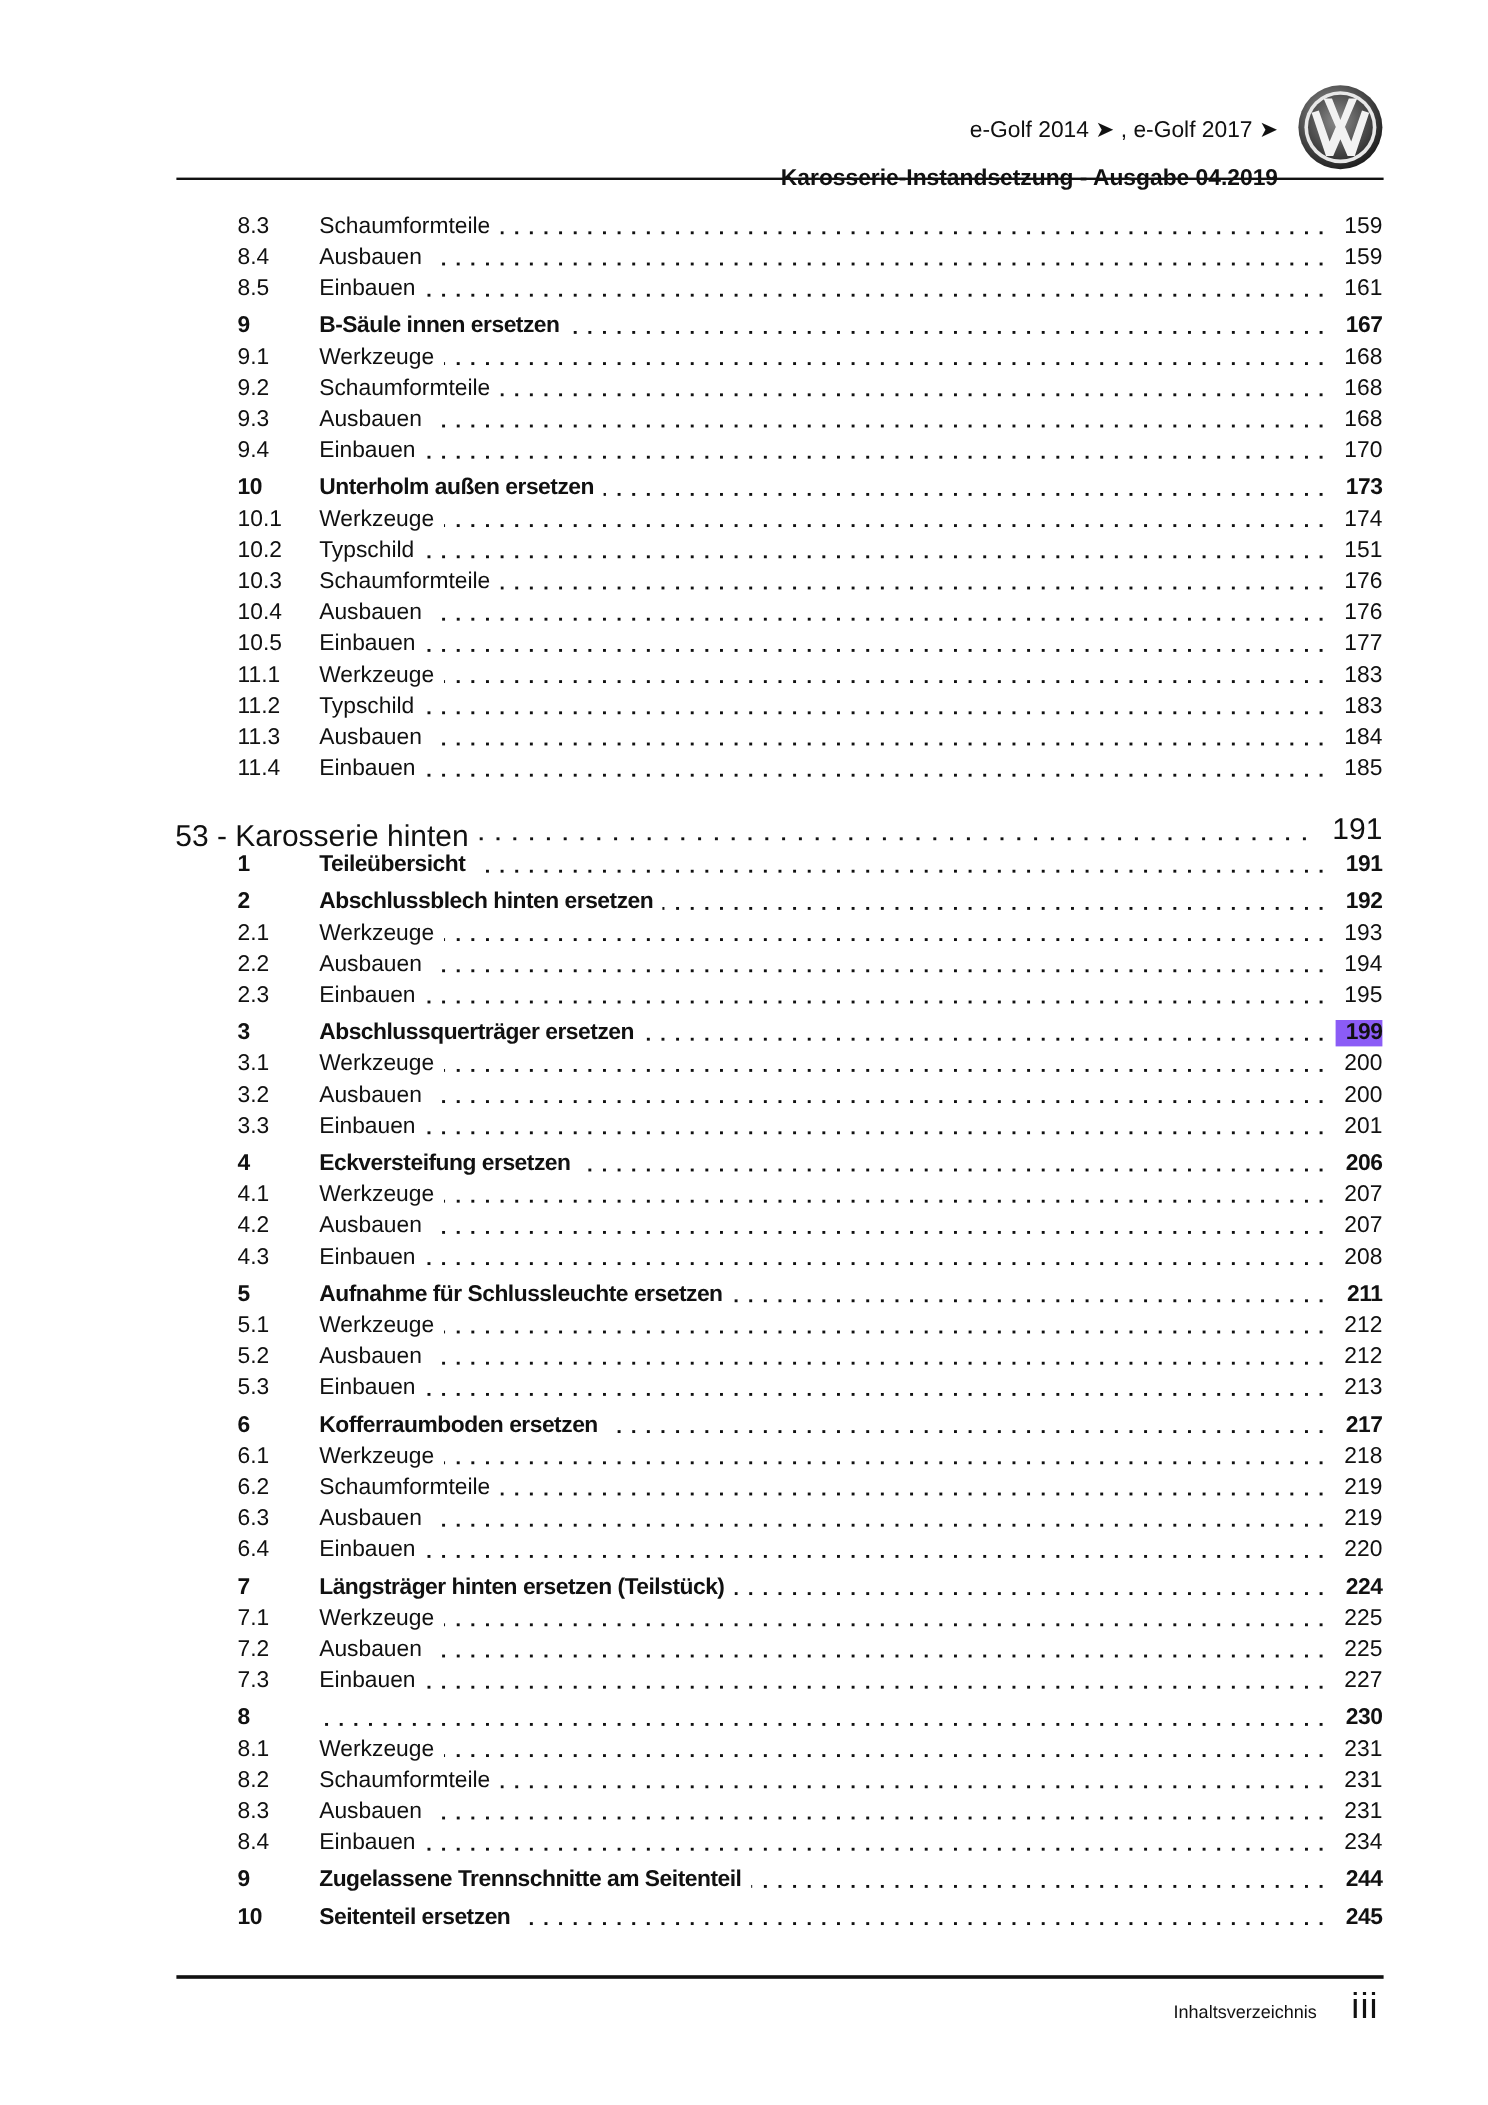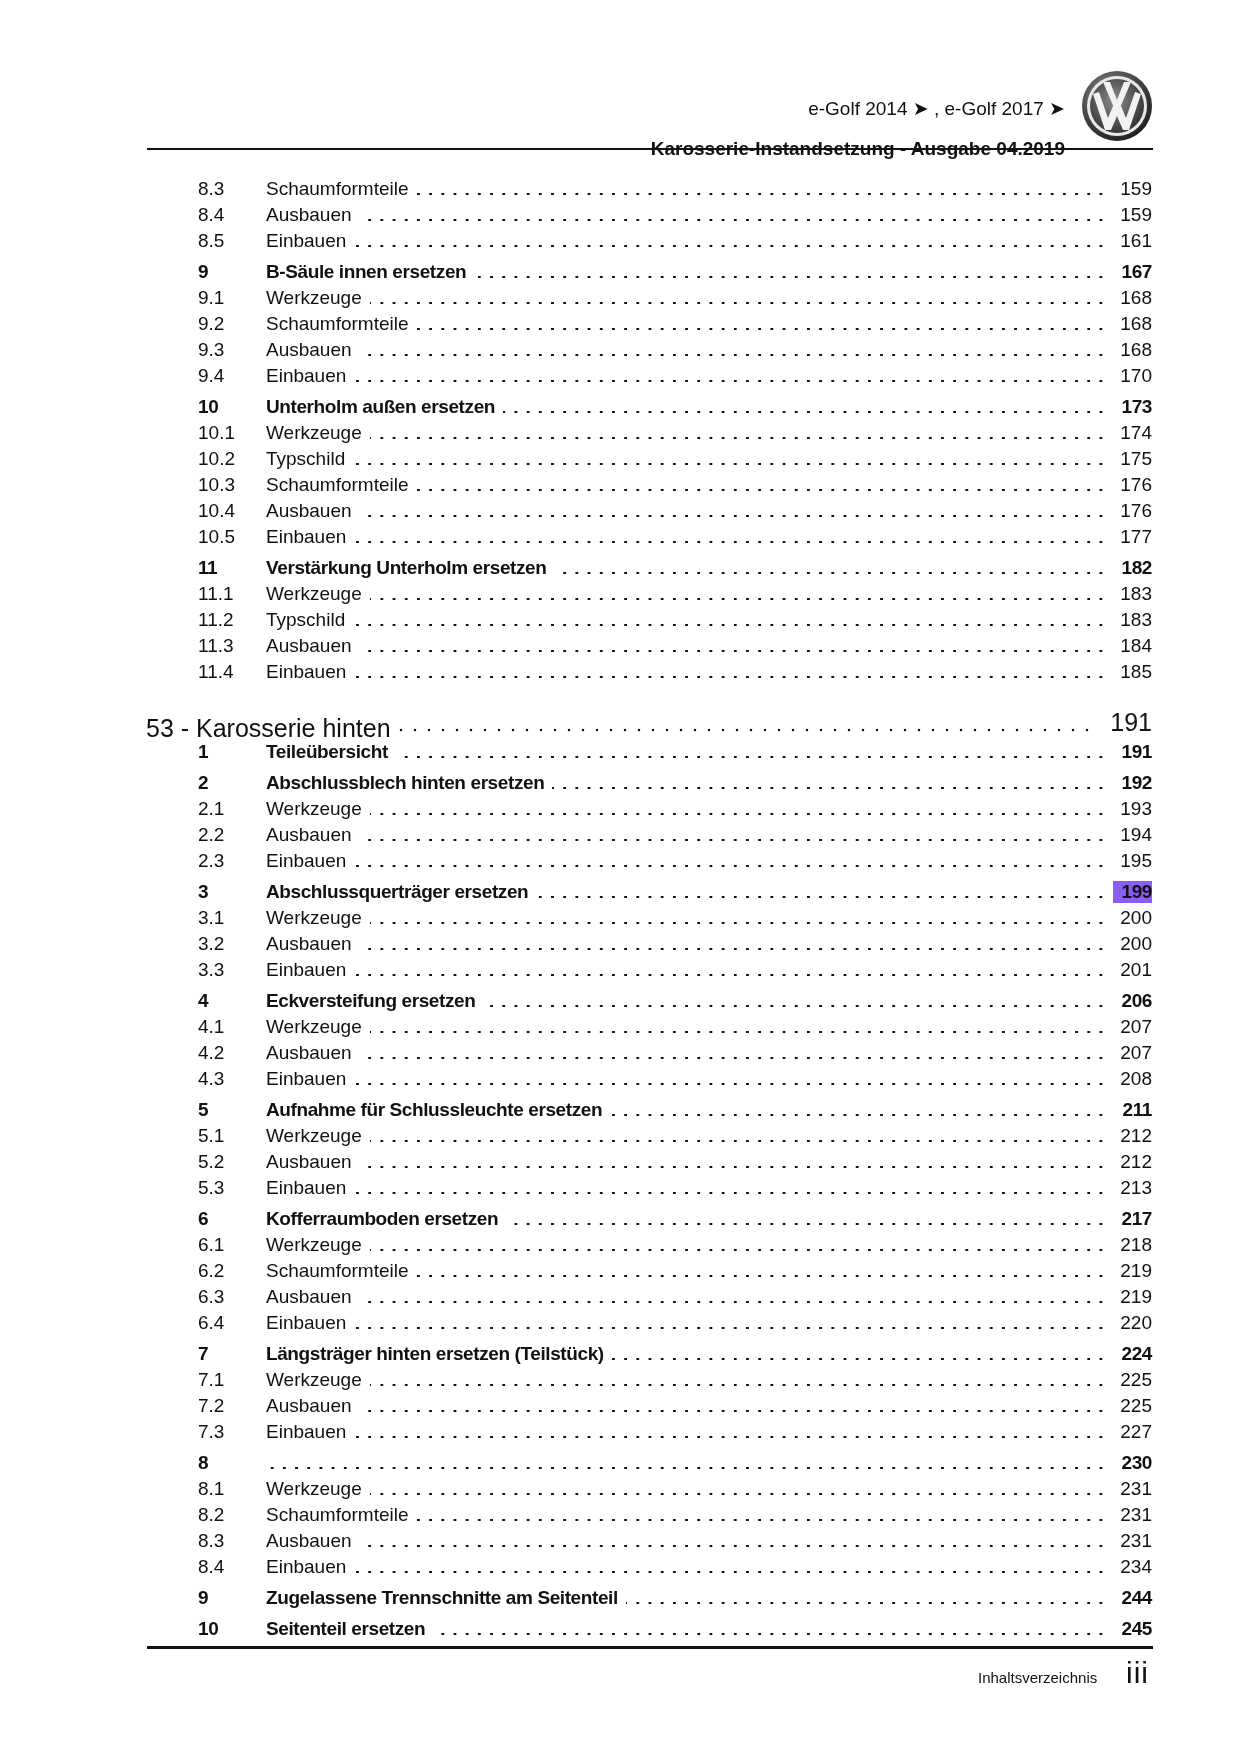--- a/index.html
+++ b/index.html
@@ -115,45 +115,39 @@
     <div class="row sub">
       <span class="dots"></span>
       <span class="num">10.1</span>
       <span class="title">Werkzeuge</span>
       <span class="page" style="background: rgb(255, 255, 255); padding-left: 8px; z-index: 1; width: auto;">174</span>
     </div>
     <div class="row sub">
       <span class="dots"></span>
       <span class="num">10.2</span>
       <span class="title">Typschild</span>
-      <span class="page" style="background: rgb(255, 255, 255); padding-left: 8px; z-index: 1; width: auto;">175</span>
+      <span class="page" style="background: rgb(255, 255, 255); padding-left: 8px; z-index: 1; width: auto;">151</span>
     </div>
     <div class="row sub">
       <span class="dots"></span>
       <span class="num">10.3</span>
       <span class="title">Schaumformteile</span>
       <span class="page" style="background: rgb(255, 255, 255); padding-left: 8px; z-index: 1; width: auto;">176</span>
     </div>
     <div class="row sub">
       <span class="dots"></span>
       <span class="num">10.4</span>
       <span class="title">Ausbauen</span>
       <span class="page" style="background: rgb(255, 255, 255); padding-left: 8px; z-index: 1; width: auto;">176</span>
     </div>
     <div class="row sub">
       <span class="dots"></span>
       <span class="num">10.5</span>
       <span class="title">Einbauen</span>
       <span class="page" style="background: rgb(255, 255, 255); padding-left: 8px; z-index: 1; width: auto;">177</span>
-    </div>
-    <div class="row sec">
-      <span class="dots"></span>
-      <span class="num">11</span>
-      <span class="title">Verstärkung Unterholm ersetzen</span>
-      <span class="page" style="background: rgb(255, 255, 255); padding-left: 8px; z-index: 1; width: auto;">182</span>
     </div>
     <div class="row sub">
       <span class="dots"></span>
       <span class="num">11.1</span>
       <span class="title">Werkzeuge</span>
       <span class="page" style="background: rgb(255, 255, 255); padding-left: 8px; z-index: 1; width: auto;">183</span>
     </div>
     <div class="row sub">
       <span class="dots"></span>
       <span class="num">11.2</span>

